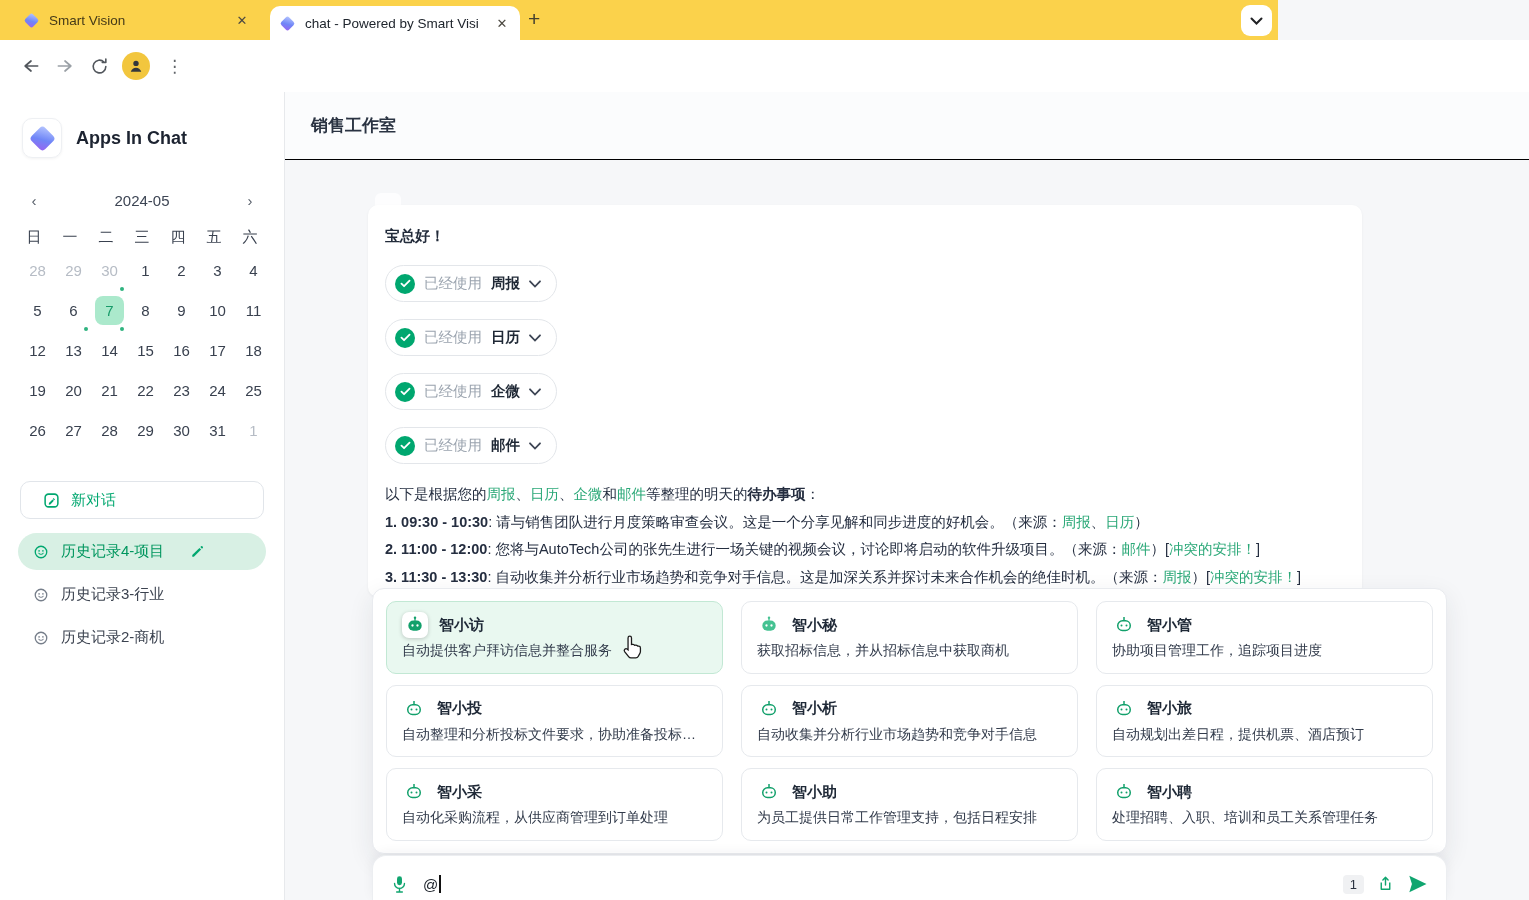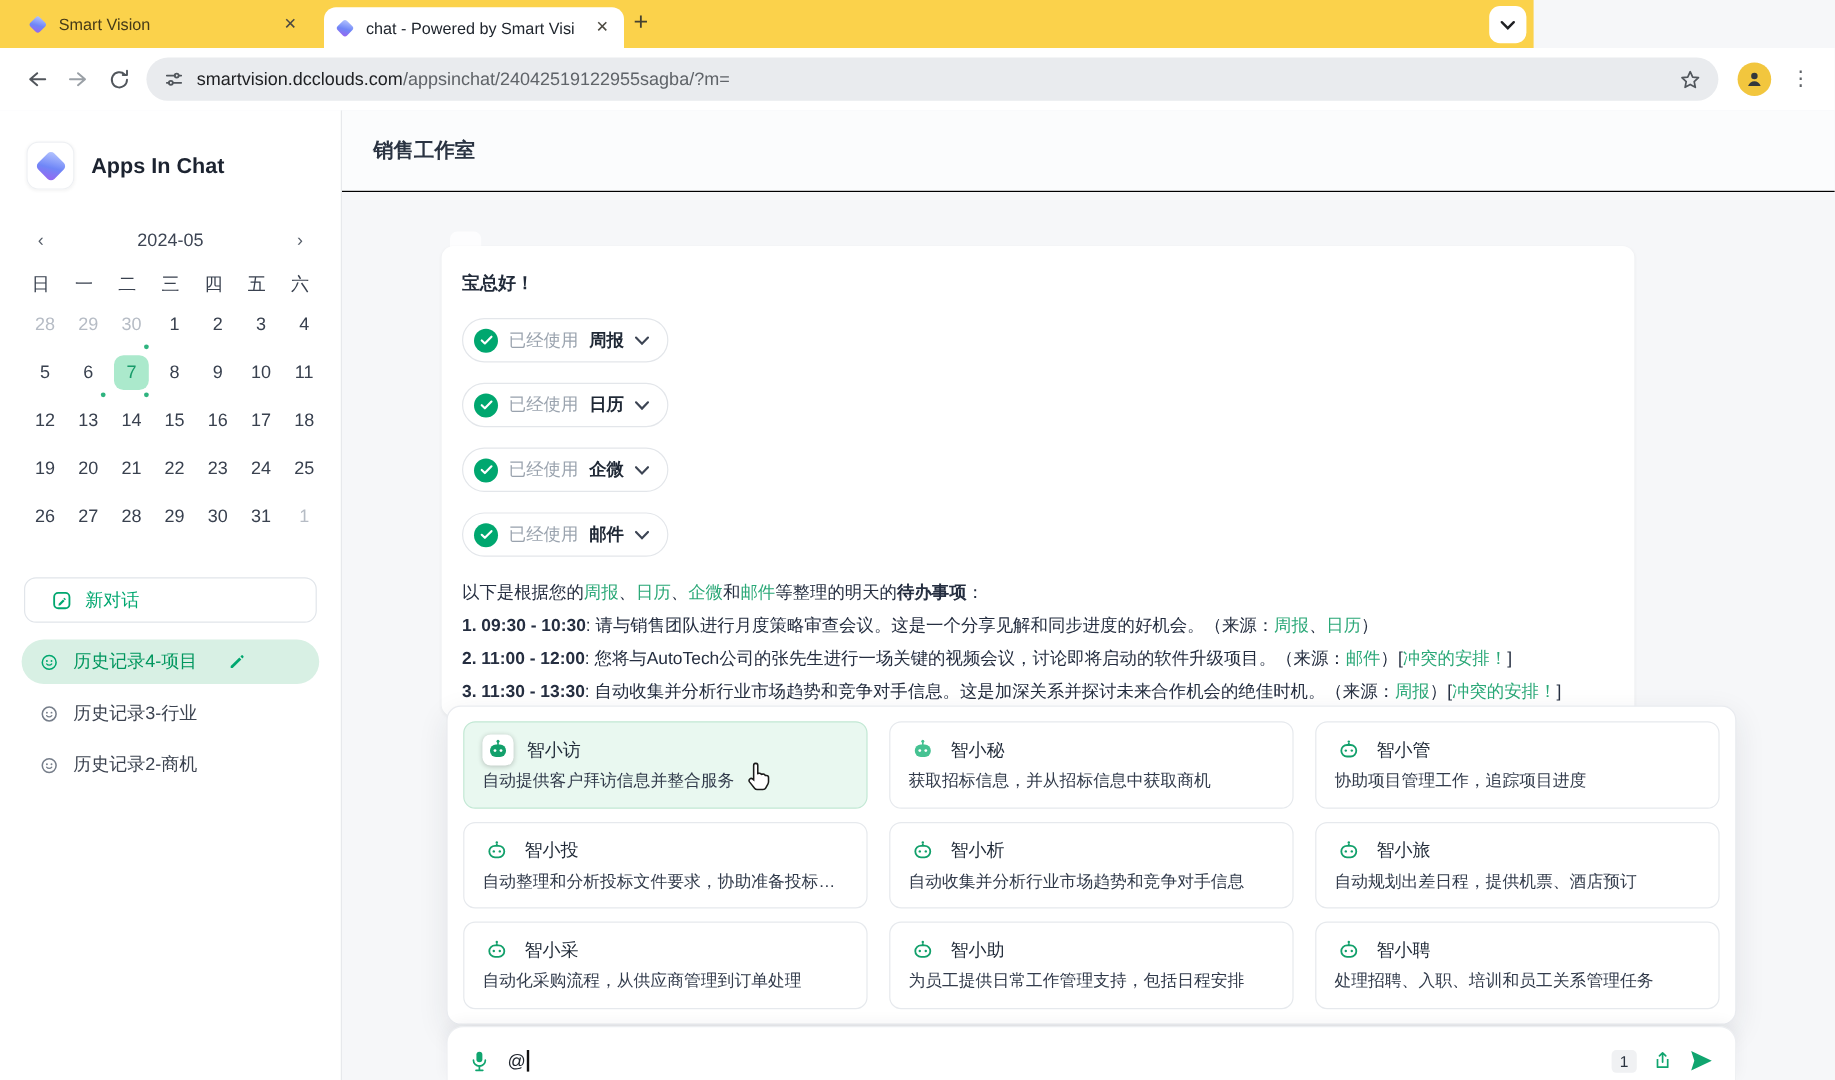--- a/index.html
+++ b/index.html
@@ -74,21 +74,21 @@
   .tool-name{color:#1f2835;font-weight:bold;}
   .paragraph{margin-top:17px;font-size:14.5px;line-height:27.6px;color:#252e40;}
   .para-line{white-space:nowrap;overflow:hidden;}
   .seg-link{color:#2aa877;}
   .seg-bold{font-weight:bold;}
 
   .agents-panel{position:absolute;left:87px;top:428px;width:1075px;height:266px;box-sizing:border-box;background:#fff;border:1px solid #e9ebef;border-radius:12px;box-shadow:0 8px 26px rgba(30,41,59,.09);padding:12px 13px;display:grid;grid-template-columns:repeat(3,1fr);gap:11px 18px;}
   .agent-card{border:1px solid #e6e9ed;border-radius:10px;background:#fff;box-sizing:border-box;padding:9px 15px 0 15px;overflow:hidden;}
   .agent-card.active{background:#e9f8f0;border-color:#c2e8d4;}
   .agent-head{display:flex;align-items:center;gap:11px;height:28px;}
-  .agent-name{font-weight:normal;font-size:15px;color:#1f2937;}
+  .agent-name{font-weight:bold;font-size:15px;color:#1f2937;}
   .agent-desc{font-size:14px;color:#323b4b;margin-top:3px;white-space:nowrap;overflow:hidden;}
   .agent-icon{width:24px;height:24px;display:flex;align-items:center;justify-content:center;flex:0 0 auto;color:#12a06b;}
   .agent-icon .g-filled{display:none;}
   .agent-icon.robot-filled .g-filled,.agent-icon.robot-badge .g-filled{display:inline;}
   .agent-icon.robot-filled .g-outline,.agent-icon.robot-badge .g-outline{display:none;}
   .agent-icon.robot-badge{background:#fff;border-radius:7px;box-shadow:0 1px 4px rgba(0,0,0,.2);width:26px;height:26px;color:#12a06b;}
   .agent-icon.robot-filled{color:#45c292;}
 
   .input-bar{position:absolute;left:87px;top:695px;width:1075px;height:45px;box-sizing:border-box;background:#fff;border:1px solid #eceef1;border-bottom:none;border-radius:14px 14px 0 0;box-shadow:0 -3px 12px rgba(30,41,59,.05);display:flex;align-items:center;padding:12px 18px 0 18px;}
   .at-text{font-size:15px;color:#20262e;margin-left:15px;}
@@ -132,34 +132,20 @@
   </div>
   <div class="nav-ic">
     <svg width="20" height="20" viewBox="0 0 24 24">
         <path d="M4 12h14M12 6l7 6-7 6" stroke="#9aa0a6" stroke-width="2" fill="none" stroke-linecap="round" stroke-linejoin="round"></path>
       </svg>
   </div>
   <div class="nav-ic">
     <svg width="19" height="19" viewBox="0 0 24 24">
         <path d="M20 12a8 8 0 1 1-2.4-5.7" stroke="#51565c" stroke-width="2" fill="none" stroke-linecap="round"></path>
         <path d="M20 2.5V7h-4.5" stroke="#51565c" stroke-width="2" fill="none" stroke-linecap="round" stroke-linejoin="round"></path>
-      </svg>
-  </div>
-  <div class="omnibox">
-    <svg width="18" height="18" viewBox="0 0 24 24">
-        <g stroke="#51565c" stroke-width="2" stroke-linecap="round">
-          <path d="M4 8h9M17.5 8H20"></path>
-          <circle cx="15" cy="8" r="2.2" fill="none"></circle>
-          <path d="M4 16h2.5M11 16h9"></path>
-          <circle cx="8.5" cy="16" r="2.2" fill="none"></circle>
-        </g>
-      </svg>
-    <span class="url"><span class="domain">smartvision.dcclouds.com</span><span class="path">/appsinchat/24042519122955sagba/?m=</span></span>
-    <svg class="omni-star" width="19" height="19" viewBox="0 0 24 24">
-        <path d="M12 3.5l2.6 5.6 6.1.7-4.5 4.1 1.2 6-5.4-3-5.4 3 1.2-6-4.5-4.1 6.1-.7z" fill="none" stroke="#51565c" stroke-width="1.8" stroke-linejoin="round"></path>
       </svg>
   </div>
   <div class="avatar">
     <svg width="18" height="18" viewBox="0 0 24 24">
         <circle cx="12" cy="8.5" r="3.6" fill="#33373c"></circle>
         <path d="M5 19.5c1.3-3.6 3.9-5.3 7-5.3s5.7 1.7 7 5.3z" fill="#33373c"></path>
       </svg>
   </div>
   <div class="menu-dots">⋮</div>
 </div>

